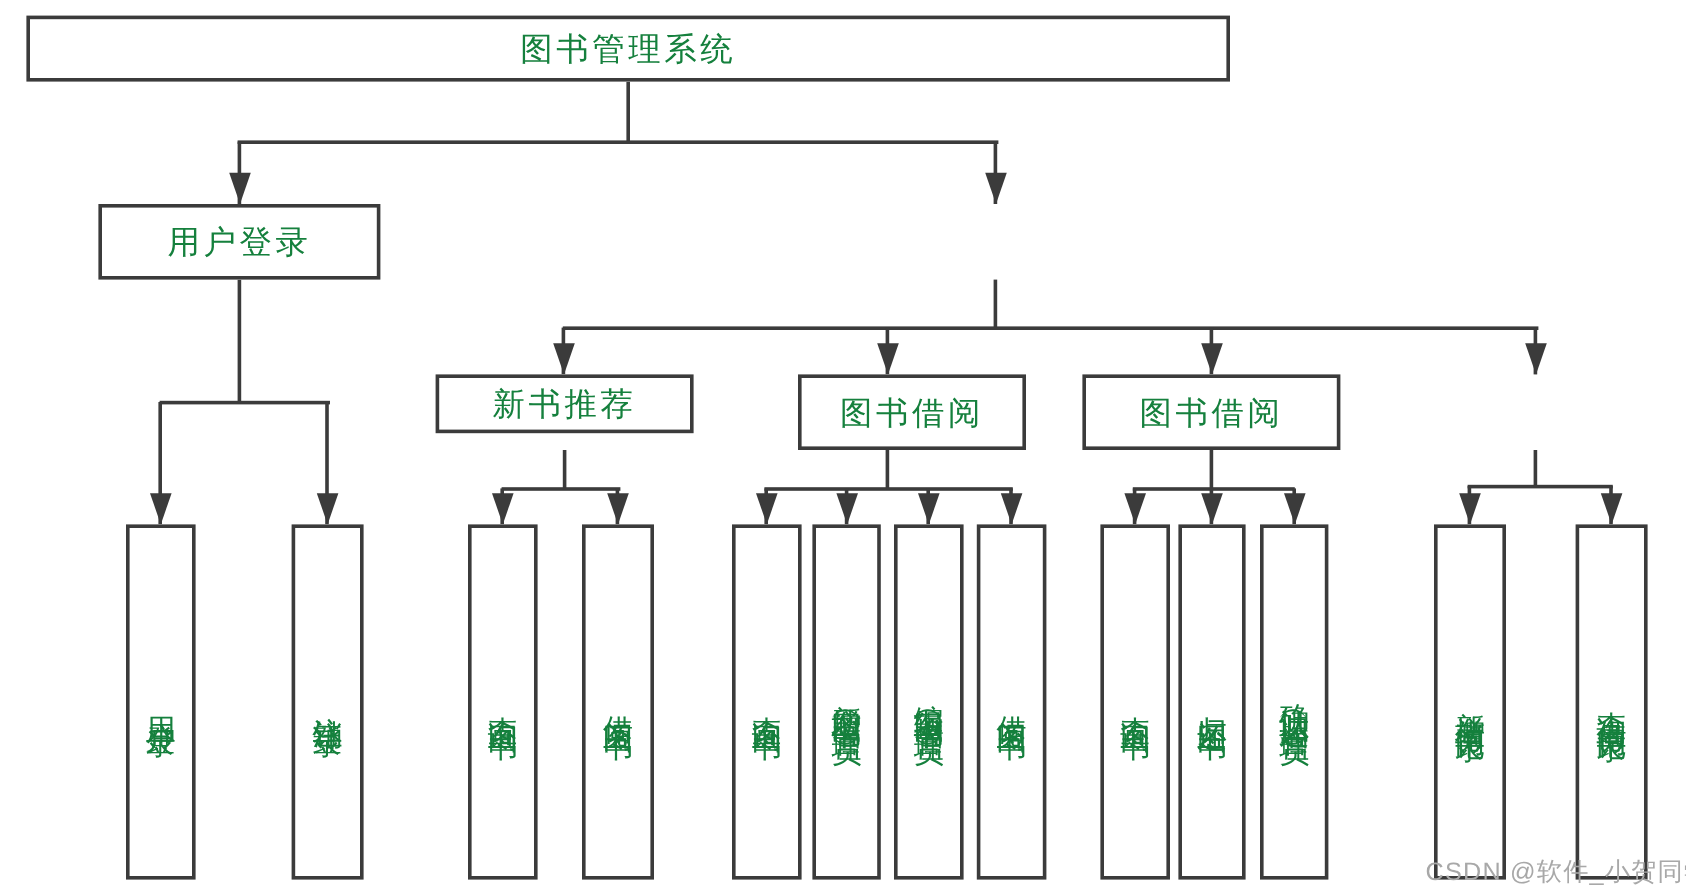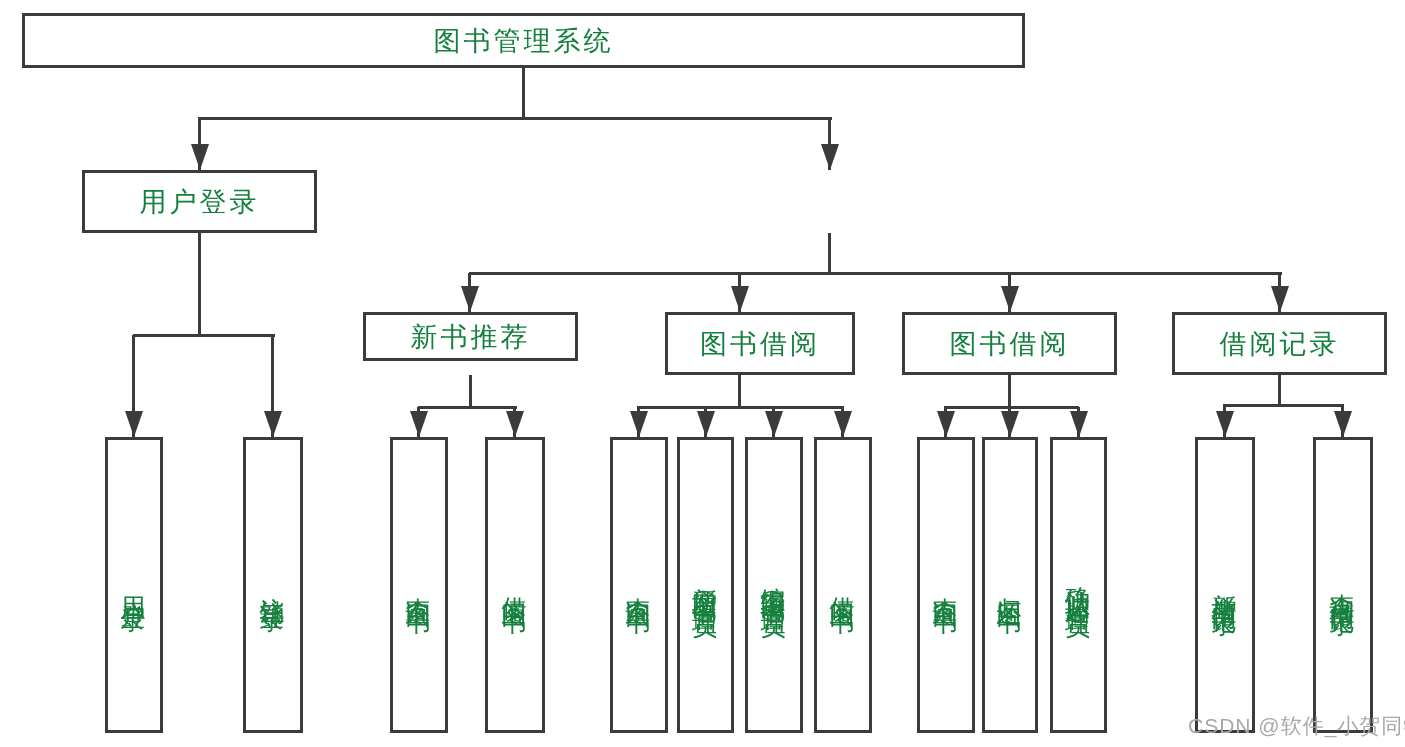--- a/index.html
+++ b/index.html
@@ -170,21 +170,20 @@
     <div class="arrow c-a19"></div>
   </div>
 
   <div class="box b-root">图书管理系统</div>
 
   <div class="box b-userlogin">用户登录</div>
 
   <div class="box b-newrec">新书推荐</div>
   <div class="box b-borrow">图书借阅</div>
   <div class="box b-current">图书借阅</div>
-  <div class="box b-records">借阅记录</div>
 
   <div class="box vbox leaf l-1">用户登录</div>
   <div class="box vbox leaf l-2">注销登录</div>
   <div class="box vbox leaf l-3">查询图书</div>
   <div class="box vbox leaf l-4">借阅图书</div>
   <div class="box vbox leaf l-5">查询图书</div>
   <div class="box vbox leaf l-6">新增图书（管理员）</div>
   <div class="box vbox leaf l-7">编辑图书（管理员）</div>
   <div class="box vbox leaf l-8">借阅图书</div>
   <div class="box vbox leaf l-9">查询图书</div>

